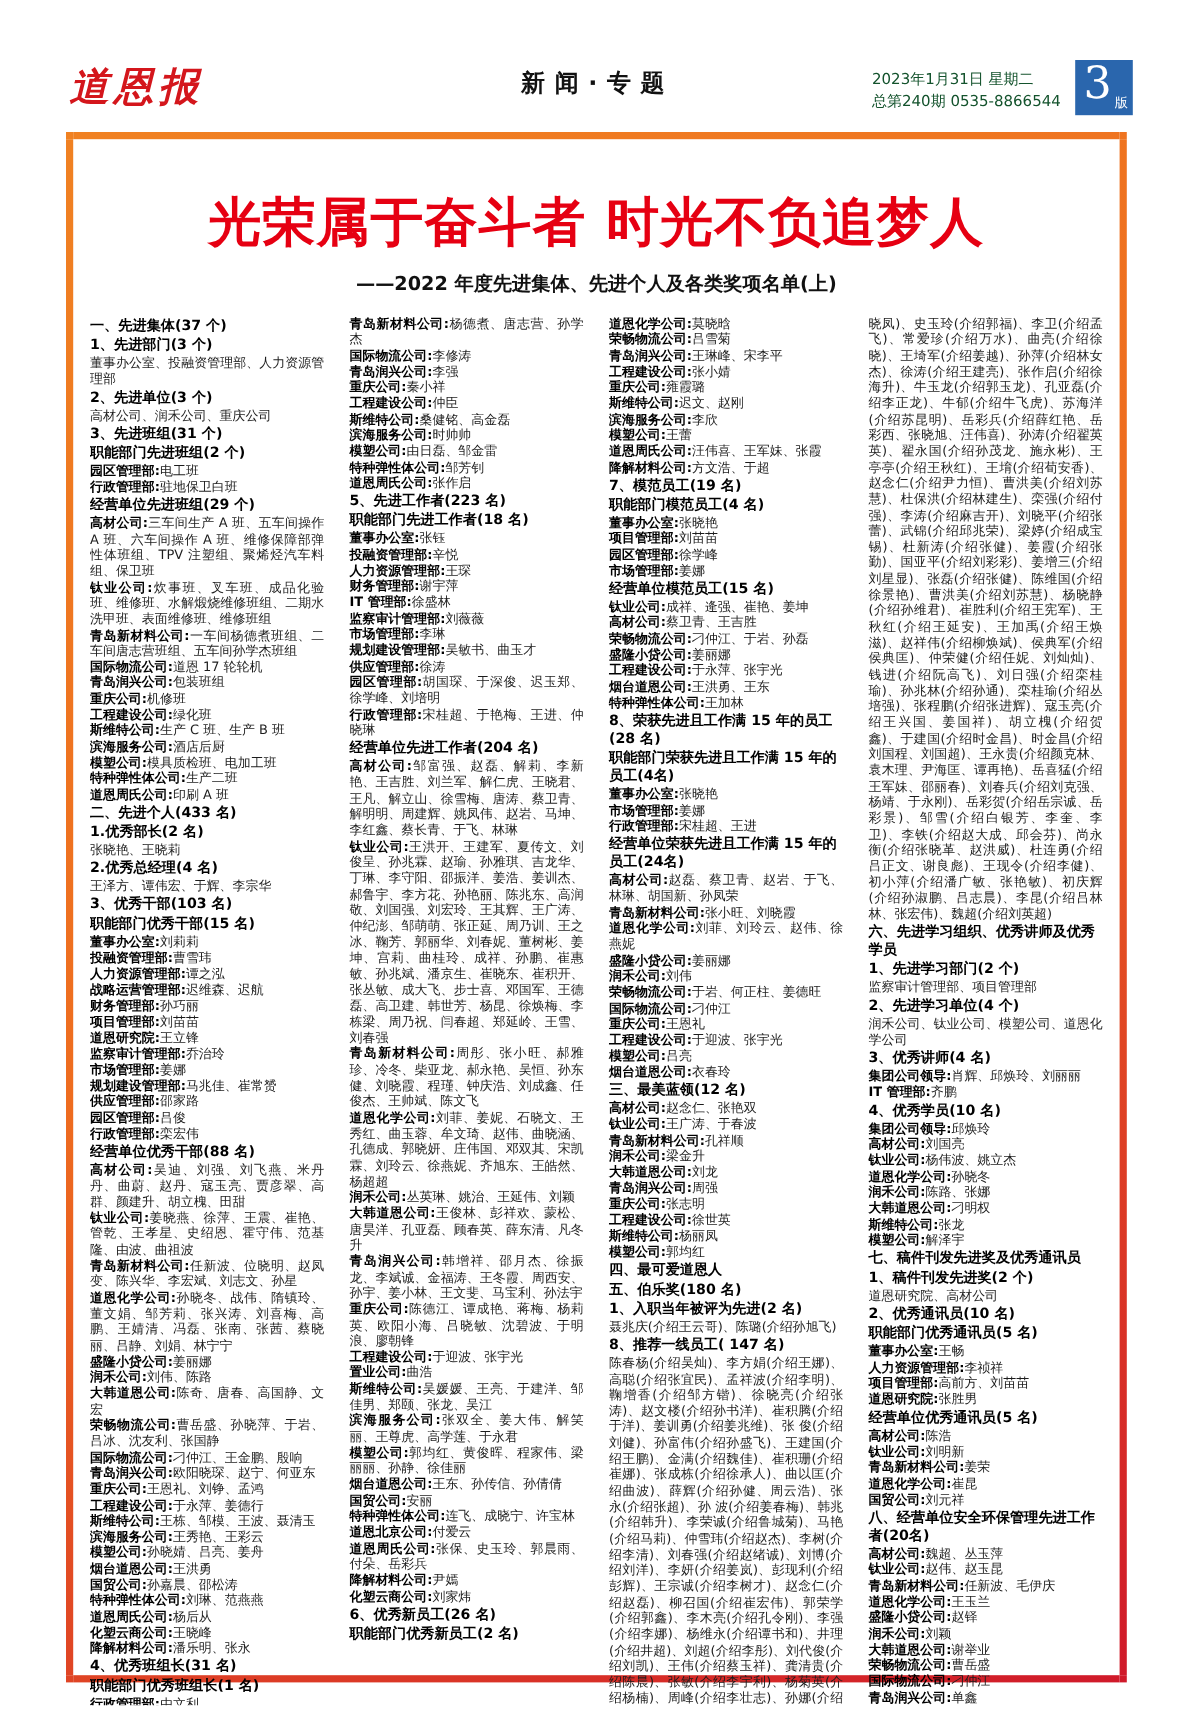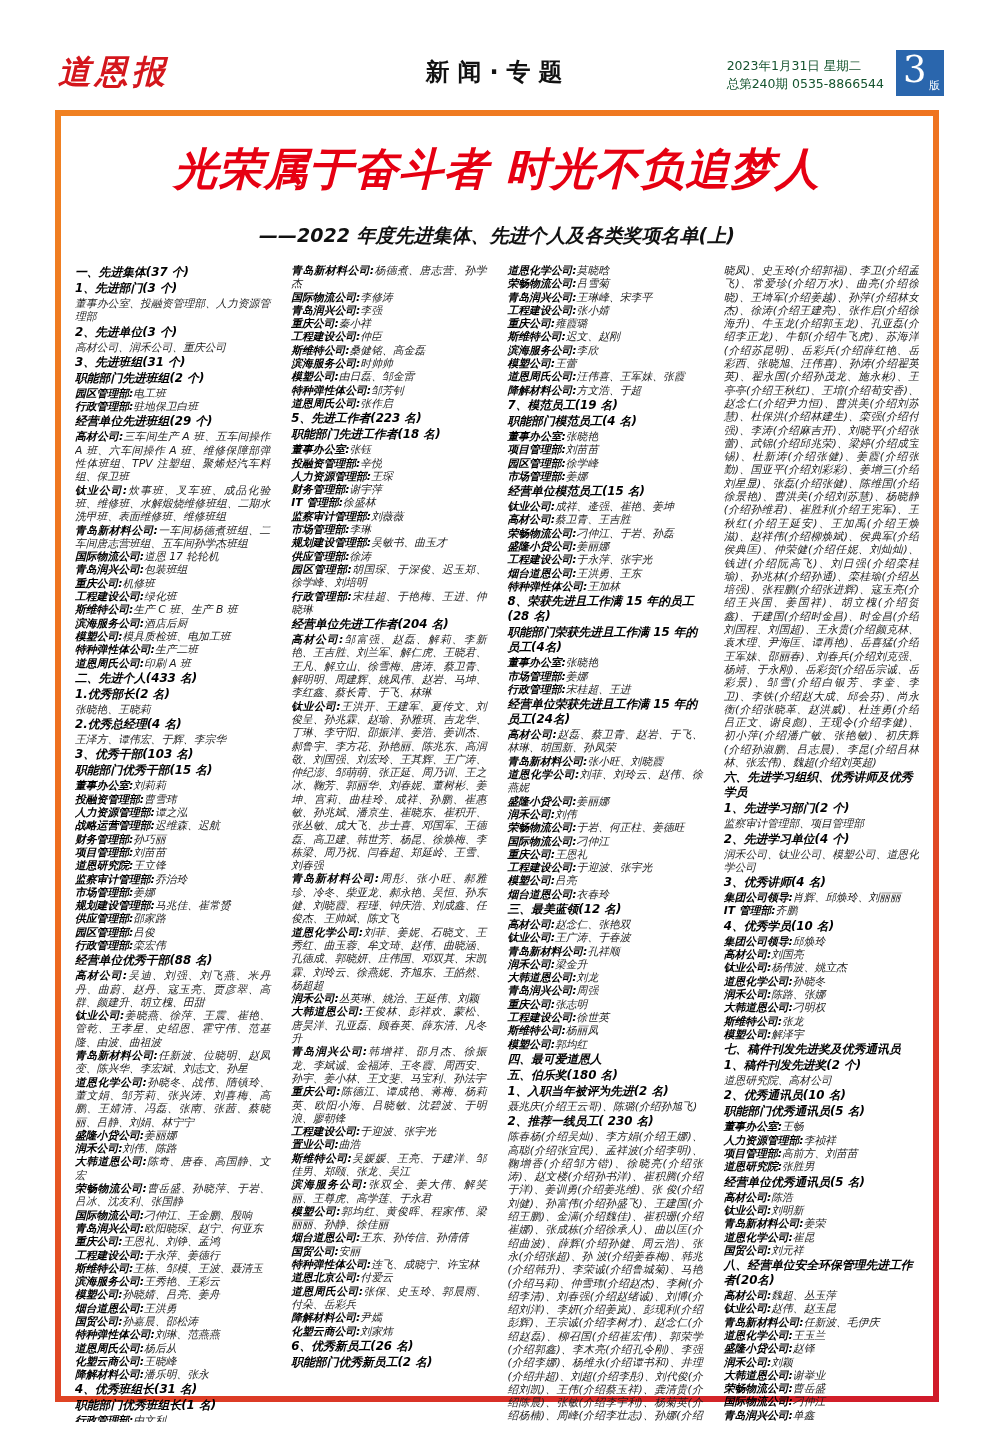--- a/index.html
+++ b/index.html
@@ -1,32 +1,32 @@
 <!DOCTYPE html>
 <html><head>
 <meta charset="utf-8">
 <style>
   html,body{margin:0;padding:0;background:#f2f2f2;}
   #page{position:relative;width:996px;height:1437px;background:#ffffff;overflow:hidden;
         font-family:"DejaVu Sans","Liberation Sans",sans-serif;color:#1a1a1a;}
   
   #masthead{position:absolute;left:58px;top:50px;font-size:33px;font-weight:bold;font-style:italic;
             letter-spacing:4px;color:#d4161c;font-family:"DejaVu Serif","Liberation Serif",serif;}
-  #section-title{position:absolute;left:0;right:0;top:56px;text-align:center;font-size:24px;
+  #section-title{position:absolute;left:0;right:0;top:56px;text-align:center;font-size:20px;
                  font-weight:bold;letter-spacing:8px;color:#111;}
   #issue-info{position:absolute;right:112px;top:57px;text-align:left;font-size:12.5px;line-height:18px;color:#14532d;}
   #page-badge{position:absolute;right:52px;top:50px;width:48px;height:46px;background:#2a66ad;color:#fff;}
   #page-badge .num{position:absolute;left:7px;top:-2px;font-size:37px;font-family:"DejaVu Serif","Liberation Serif",serif;}
   #page-badge .lab{position:absolute;right:4px;bottom:3px;font-size:11px;}
   
   #frame{position:absolute;left:55px;top:110px;width:884px;height:1292px;box-sizing:border-box;
          border:6px solid;border-image:linear-gradient(150deg,#f08122 0%,#ee6c1f 45%,#d01a2a 100%) 1;
-         background:#fff;padding:10px 14px 8px 14px;font-style:italic;}
+         background:#fff;padding:26px 14px 8px 14px;}
   #art-title{margin:14px 0 0 0;text-align:center;color:#e60012;font-size:44px;font-weight:bold;letter-spacing:1px;}
-  #art-subtitle{margin:24px 0 0 0;text-align:center;color:#111;font-size:19px;font-weight:bold;}
+  #art-subtitle{margin:12px 0 0 0;text-align:center;color:#111;font-size:16px;font-weight:bold;}
   #cols{display:flex;gap:21px;margin-top:15px;height:1158px;overflow:hidden;}
   .col{flex:1 1 0;min-width:0;}
   .col p{margin:0;}
   p.hd{font-weight:bold;font-size:11.8px;line-height:15px;color:#000;margin:1px 0;}
   p.p, p.org{font-size:10.8px;line-height:13.3px;text-align:justify;color:#1c1c1c;}
   p.org b{font-weight:bold;color:#000;}
 </style>
 </head>
 <body>
 
@@ -213,21 +213,21 @@
           <p class="org"><b>大韩道恩公司:</b>刘龙</p>
           <p class="org"><b>青岛润兴公司:</b>周强</p>
           <p class="org"><b>重庆公司:</b>张志明</p>
           <p class="org"><b>工程建设公司:</b>徐世英</p>
           <p class="org"><b>斯维特公司:</b>杨丽凤</p>
           <p class="org"><b>模塑公司:</b>郭均红</p>
           <p class="hd">四、最可爱道恩人</p>
           <p class="hd">五、伯乐奖(180 名)</p>
           <p class="hd">1、入职当年被评为先进(2 名)</p>
           <p class="p">聂兆庆(介绍王云哥)、陈璐(介绍孙旭飞)</p>
-          <p class="hd">2、推荐一线员工( 230 名)</p>
+          <p class="hd">8、推荐一线员工( 147 名)</p>
           <p class="p">陈春杨(介绍吴灿)、李方娟(介绍王娜)、高聪(介绍张宜民)、孟祥波(介绍李明)、鞠增香(介绍邹方锴)、徐晓亮(介绍张涛)、赵文楼(介绍孙书洋)、崔积腾(介绍于洋)、姜训勇(介绍姜兆维)、张 俊(介绍刘健)、孙富伟(介绍孙盛飞)、王建国(介绍王鹏)、金满(介绍魏佳)、崔积珊(介绍崔娜)、张成栋(介绍徐承人)、曲以匡(介绍曲波)、薛辉(介绍孙健、周云浩)、张永(介绍张超)、孙 波(介绍姜春梅)、韩兆(介绍韩升)、李荣诚(介绍鲁城菊)、马艳(介绍马莉)、仲雪玮(介绍赵杰)、李树(介绍李清)、刘春强(介绍赵绪诚)、刘博(介绍刘洋)、李妍(介绍姜岚)、彭现利(介绍彭辉)、王宗诚(介绍李树才)、赵念仁(介绍赵磊)、柳召国(介绍崔宏伟)、郭荣学(介绍郭鑫)、李木亮(介绍孔令刚)、李强(介绍李娜)、杨维永(介绍谭书和)、井理(介绍井超)、刘超(介绍李彤)、刘代俊(介绍刘凯)、王伟(介绍蔡玉祥)、龚清贵(介绍陈晨)、张敏(介绍李宇利)、杨菊英(介绍杨楠)、周峰(介绍李壮志)、孙娜(介绍孙倩)、王磊(介绍张令国)、李文婷(介绍李昱)、赵静(介绍郑倩倩)、郭海龙(介绍岳建宏、赵志强)、隋倩(介绍王荣珍)、李晓</p>
         </div>
       <div class="col">
           <p class="p">晓凤)、史玉玲(介绍郭福)、李卫(介绍孟飞)、常爱珍(介绍万水)、曲亮(介绍徐晓)、王埼军(介绍姜越)、孙萍(介绍林女杰)、徐涛(介绍王建亮)、张作启(介绍徐海升)、牛玉龙(介绍郭玉龙)、孔亚磊(介绍李正龙)、牛郁(介绍牛飞虎)、苏海洋(介绍苏昆明)、岳彩兵(介绍薛红艳、岳彩西、张晓旭、汪伟喜)、孙涛(介绍翟英英)、翟永国(介绍孙茂龙、施永彬)、王亭亭(介绍王秋红)、王堉(介绍荀安香)、赵念仁(介绍尹力恒)、曹洪美(介绍刘苏慧)、杜保洪(介绍林建生)、栾强(介绍付强)、李涛(介绍麻吉开)、刘晓平(介绍张蕾)、武锦(介绍邱兆荣)、梁婷(介绍成宝锡)、杜新涛(介绍张健)、姜霞(介绍张勤)、国亚平(介绍刘彩彩)、姜增三(介绍刘星显)、张磊(介绍张健)、陈维国(介绍徐景艳)、曹洪美(介绍刘苏慧)、杨晓静(介绍孙维君)、崔胜利(介绍王宪军)、王秋红(介绍王延安)、王加禹(介绍王焕滋)、赵祥伟(介绍柳焕斌)、侯典军(介绍侯典匡)、仲荣健(介绍任妮、刘灿灿)、钱进(介绍阮高飞)、刘日强(介绍栾桂瑜)、孙兆林(介绍孙通)、栾桂瑜(介绍丛培强)、张程鹏(介绍张进辉)、寇玉亮(介绍王兴国、姜国祥)、胡立槐(介绍贺鑫)、于建国(介绍时金昌)、时金昌(介绍刘国程、刘国超)、王永贵(介绍颜克林、袁木理、尹海匡、谭再艳)、岳喜猛(介绍王军妹、邵丽春)、刘春兵(介绍刘克强、杨靖、于永刚)、岳彩贺(介绍岳宗诚、岳彩景)、邹雪(介绍白银芳、李奎、李卫)、李铁(介绍赵大成、邱会芬)、尚永衡(介绍张晓革、赵洪威)、杜连勇(介绍吕正文、谢良彪)、王现令(介绍李健)、初小萍(介绍潘广敏、张艳敏)、初庆辉(介绍孙淑鹏、吕志晨)、李昆(介绍吕林林、张宏伟)、魏超(介绍刘英超)</p>
           <p class="hd">六、先进学习组织、优秀讲师及优秀学员</p>
           <p class="hd">1、先进学习部门(2 个)</p>
           <p class="p">监察审计管理部、项目管理部</p>
           <p class="hd">2、先进学习单位(4 个)</p>
           <p class="p">润禾公司、钛业公司、模塑公司、道恩化学公司</p>
           <p class="hd">3、优秀讲师(4 名)</p>

